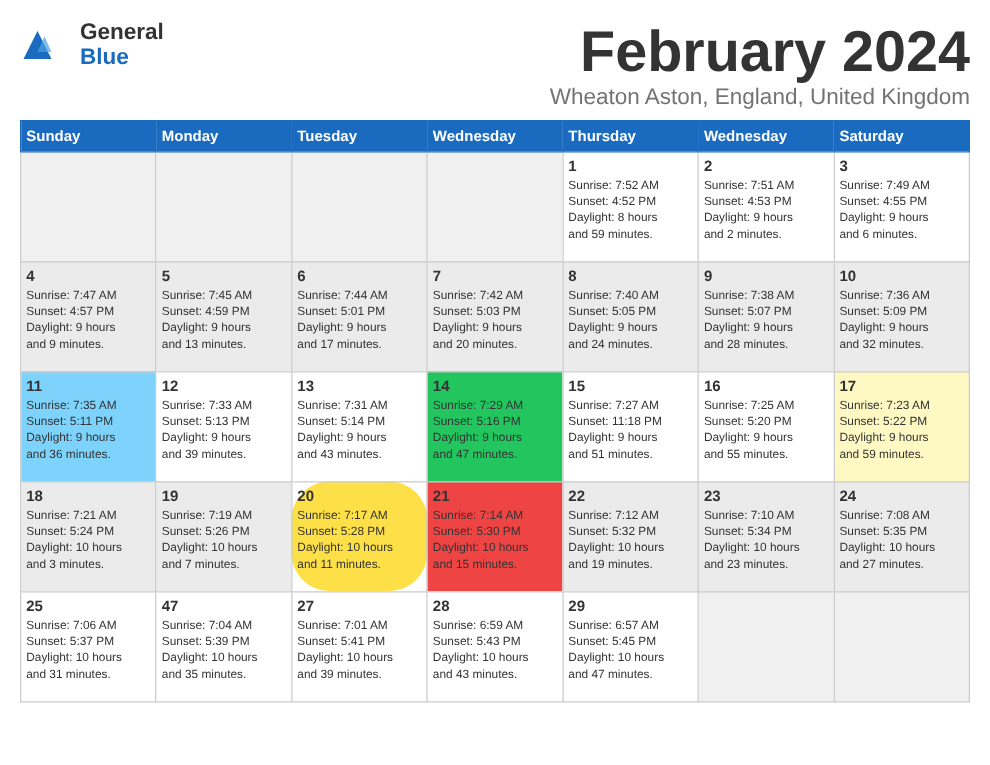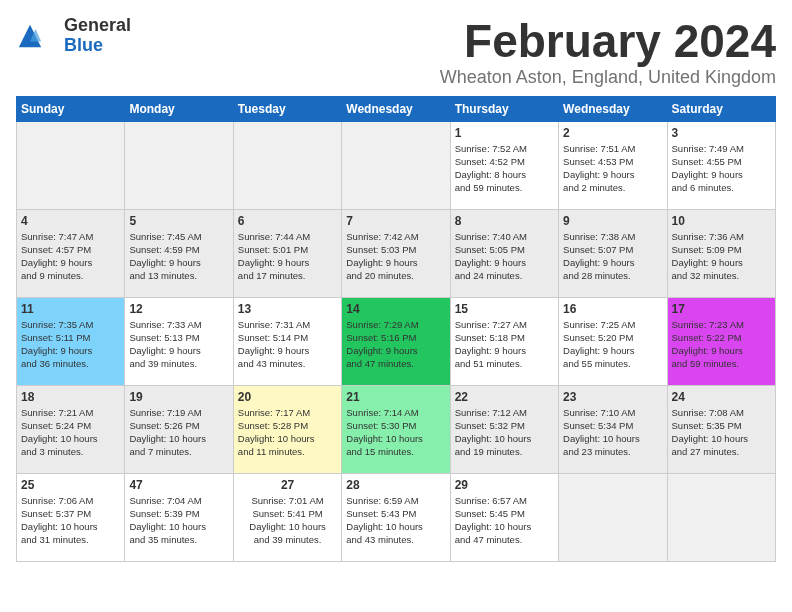--- a/index.html
+++ b/index.html
@@ -232,32 +232,32 @@
         <td style="background: #22c55e;">
           <div class="day-number">14</div>
           <div class="cell-info" style="white-space: pre-line;">Sunrise: 7:29 AM
 Sunset: 5:16 PM
 Daylight: 9 hours
 and 47 minutes.</div>
         </td>
         <td style="background: rgb(255, 255, 255);">
           <div class="day-number">15</div>
           <div class="cell-info" style="white-space: pre-line;">Sunrise: 7:27 AM
-Sunset: 5:18 PM
+Sunset: 11:18 PM
 Daylight: 9 hours
 and 51 minutes.</div>
         </td>
         <td style="background: rgb(255, 255, 255);">
           <div class="day-number">16</div>
           <div class="cell-info" style="white-space: pre-line;">Sunrise: 7:25 AM
 Sunset: 5:20 PM
 Daylight: 9 hours
 and 55 minutes.</div>
         </td>
-        <td style="background: #d946ef;">
+        <td style="background: #fef9c3;">
           <div class="day-number">17</div>
           <div class="cell-info" style="white-space: pre-line;">Sunrise: 7:23 AM
 Sunset: 5:22 PM
 Daylight: 9 hours
 and 59 minutes.</div>
         </td>
       </tr>
       <tr>
         <td style="background: rgb(235, 235, 235);">
           <div class="day-number">18</div>
@@ -266,28 +266,28 @@
 Daylight: 10 hours
 and 3 minutes.</div>
         </td>
         <td style="background: rgb(235, 235, 235);">
           <div class="day-number">19</div>
           <div class="cell-info" style="white-space: pre-line;">Sunrise: 7:19 AM
 Sunset: 5:26 PM
 Daylight: 10 hours
 and 7 minutes.</div>
         </td>
-        <td style="background: #fef9c3;">
+        <td style="background: #fde047; border-radius: 31px;">
           <div class="day-number">20</div>
           <div class="cell-info" style="white-space: pre-line;">Sunrise: 7:17 AM
 Sunset: 5:28 PM
 Daylight: 10 hours
 and 11 minutes.</div>
         </td>
-        <td style="background: #86efac;">
+        <td style="background: #ef4444;">
           <div class="day-number">21</div>
           <div class="cell-info" style="white-space: pre-line;">Sunrise: 7:14 AM
 Sunset: 5:30 PM
 Daylight: 10 hours
 and 15 minutes.</div>
         </td>
         <td style="background: rgb(235, 235, 235);">
           <div class="day-number">22</div>
           <div class="cell-info" style="white-space: pre-line;">Sunrise: 7:12 AM
 Sunset: 5:32 PM
@@ -317,21 +317,21 @@
 Daylight: 10 hours
 and 31 minutes.</div>
         </td>
         <td style="background: rgb(255, 255, 255);">
           <div class="day-number">47</div>
           <div class="cell-info" style="white-space: pre-line;">Sunrise: 7:04 AM
 Sunset: 5:39 PM
 Daylight: 10 hours
 and 35 minutes.</div>
         </td>
-        <td style="background: rgb(255, 255, 255); text-align: center;">
+        <td style="background: rgb(255, 255, 255);">
           <div class="day-number">27</div>
           <div class="cell-info" style="white-space: pre-line;">Sunrise: 7:01 AM
 Sunset: 5:41 PM
 Daylight: 10 hours
 and 39 minutes.</div>
         </td>
         <td style="background: rgb(255, 255, 255);">
           <div class="day-number">28</div>
           <div class="cell-info" style="white-space: pre-line;">Sunrise: 6:59 AM
 Sunset: 5:43 PM

